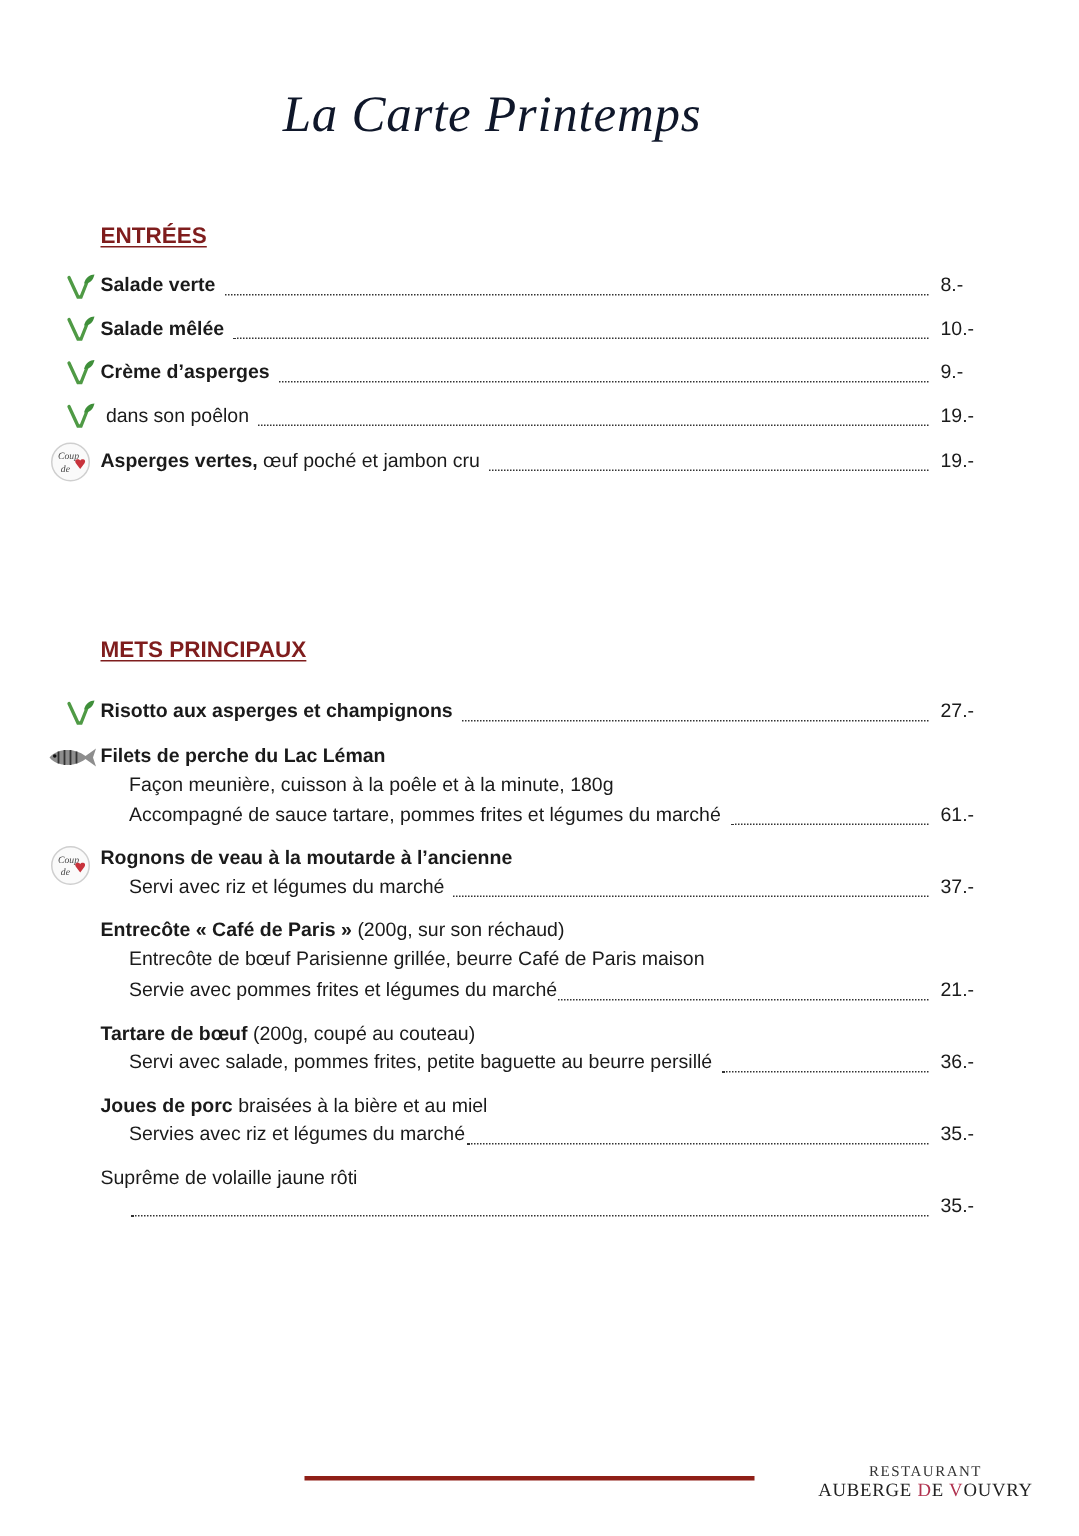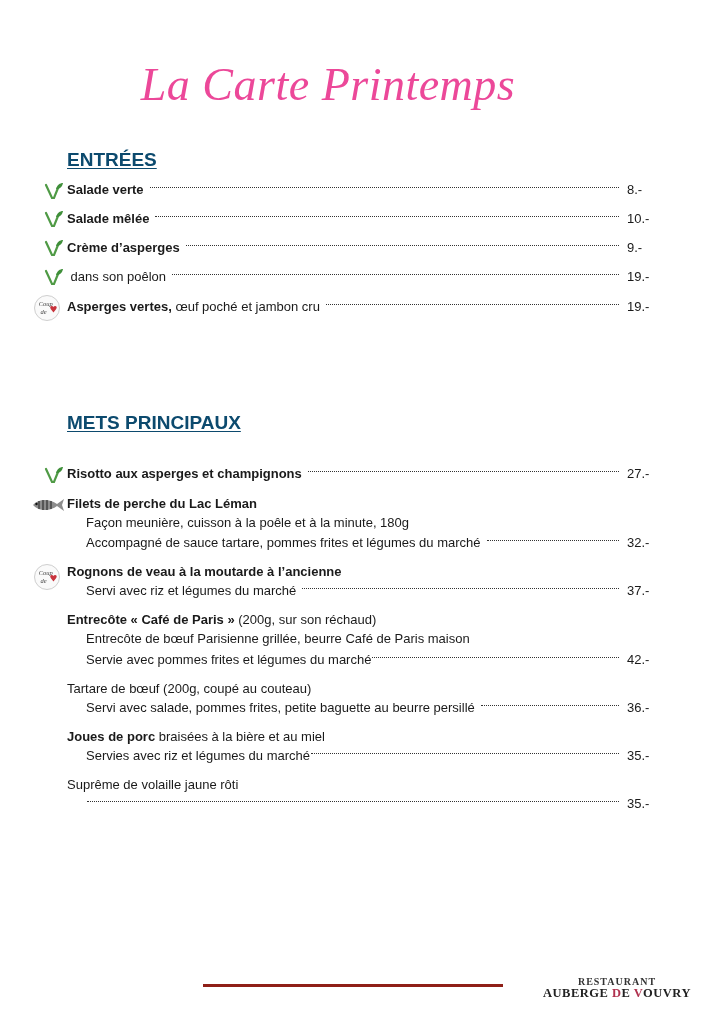--- a/index.html
+++ b/index.html
@@ -4,37 +4,37 @@
 <style>
   * { box-sizing: border-box; margin: 0; padding: 0; }
   html, body { width: 719px; height: 1024px; background: #ffffff; overflow: hidden; }
   body { position: relative; font-family: "Liberation Sans", "DejaVu Sans", sans-serif; color: #1a1a1a; }
 
   .title {
     position: absolute; left: 0; width: 656px; top: 58px;
     text-align: center;
     font-family: "Liberation Serif", "DejaVu Serif", serif;
     font-style: italic;
-    font-size: 46px;
-    color: #ec4899;
+    font-size: 34px;
+    color: #0f172a;
     letter-spacing: 0.5px;
   }
 
   .section-heading {
     position: absolute; left: 67px;
-    font-weight: bold; font-size: 19px;
+    font-weight: bold; font-size: 15px;
     text-decoration: underline;
     text-underline-offset: 2px;
-    color: #0c4a6e;
+    color: #7f1d1d;
   }
 
   .row {
     position: absolute; left: 67px; width: 588px;
     height: 20px;
-    display: flex; align-items: center;
+    display: flex; align-items: flex-end;
     font-size: 13px; line-height: 20px;
     white-space: nowrap;
   }
   .row.sub { left: 86px; width: 569px; }
   .row .bold { font-weight: bold; }
   .row .leader {
     flex: 1; margin: 0 8px 0 6px;
     border-bottom: 1.3px dotted #333;
     height: 1px; transform: translateY(-3px);
   }
@@ -55,22 +55,22 @@
   .fish-icon { width: 38px; height: 18px; }
 
   .footer-line {
     position: absolute; left: 203px; top: 984px; width: 300px; height: 3px;
     background: #8f1f17;
   }
   .footer-logo {
     position: absolute; left: 542px; top: 976px; width: 150px; text-align: center;
     font-family: "Liberation Serif", "DejaVu Serif", serif;
   }
-  .footer-logo .small { font-size: 10px; letter-spacing: 1px; color: #333; font-weight: bold; }
-  .footer-logo .big { font-size: 12.5px; letter-spacing: 0.5px; color: #222; font-weight: bold; margin-top: -1px; }
+  .footer-logo .small { font-size: 10px; letter-spacing: 1px; color: #333; font-weight: normal; }
+  .footer-logo .big { font-size: 12.5px; letter-spacing: 0.5px; color: #222; font-weight: normal; margin-top: -1px; }
   .footer-logo .big .accent { color: #b0324f; }
 </style>
 </head>
 <body>
 
 <svg width="0" height="0" style="position:absolute">
   <defs>
     <symbol id="leaf" viewBox="0 0 20 18">
       <path d="M2 3 L8 16 L10 16 L14 6" fill="none" stroke="#4f9a45" stroke-width="2.2" stroke-linecap="round"></path>
       <path d="M12 7 C13 3 16 1 19 1 C18 5 16 7 12 7 Z" fill="#3f8f3a"></path>
@@ -134,42 +134,42 @@
 <svg class="icon coup-icon" style="left:34px;top:295px">
     <use href="#coup"></use>
   </svg>
 <div class="row" style="top:297px">
   <span class="bold">Asperges vertes,</span>
   <span style="white-space:pre"> œuf poché et jambon cru</span>
   <span class="leader"></span>
   <span class="price">19.-</span>
 </div>
 
-<div class="section-heading" style="top:412px">METS PRINCIPAUX</div>
+<div class="section-heading" style="top:425px">METS PRINCIPAUX</div>
 
 <svg class="icon veg-icon" style="left:44px;top:466px">
     <use href="#leaf"></use>
   </svg>
 <div class="row" style="top:464px">
   <span class="bold">Risotto aux asperges et champignons</span>
   <span class="leader"></span>
   <span class="price">27.-</span>
 </div>
 
 <svg class="icon fish-icon" style="left:29px;top:496px">
     <use href="#fish"></use>
   </svg>
 <div class="line main" style="top:494px">
   <span class="bold" style="font-weight:bold">Filets de perche du Lac Léman</span>
 </div>
 <div class="line" style="top:513px">Façon meunière, cuisson à la poêle et à la minute, 180g</div>
 <div class="row sub" style="top:533px">
   <span>Accompagné de sauce tartare, pommes frites et légumes du marché</span>
   <span class="leader"></span>
-  <span class="price">32.-</span>
+  <span class="price">61.-</span>
 </div>
 
 <svg class="icon coup-icon" style="left:34px;top:564px">
     <use href="#coup"></use>
   </svg>
 <div class="line main" style="top:562px">
   <span style="font-weight:bold">Rognons de veau à la moutarde à l’ancienne</span>
 </div>
 <div class="row sub" style="top:581px">
   <span>Servi avec riz et légumes du marché</span>
@@ -177,25 +177,25 @@
   <span class="price">37.-</span>
 </div>
 
 <div class="line main" style="top:610px">
   <span style="font-weight:bold">Entrecôte « Café de Paris »</span><span style="white-space:pre"> (200g, sur son réchaud)</span>
 </div>
 <div class="line" style="top:629px">Entrecôte de bœuf Parisienne grillée, beurre Café de Paris maison</div>
 <div class="row sub" style="top:650px">
   <span>Servie avec pommes frites et légumes du marché</span>
   <span class="leader" style="margin-left:1px"></span>
-  <span class="price">42.-</span>
+  <span class="price">21.-</span>
 </div>
 
 <div class="line main" style="top:679px">
-  <span style="font-weight:normal">Tartare de bœuf</span><span style="white-space:pre"> (200g, coupé au couteau)</span>
+  <span style="font-weight:bold">Tartare de bœuf</span><span style="white-space:pre"> (200g, coupé au couteau)</span>
 </div>
 <div class="row sub" style="top:698px">
   <span>Servi avec salade, pommes frites, petite baguette au beurre persillé</span>
   <span class="leader"></span>
   <span class="price">36.-</span>
 </div>
 
 <div class="line main" style="top:727px">
   <span style="font-weight:bold">Joues de porc</span><span style="white-space:pre"> braisées à la bière et au miel</span>
 </div>

